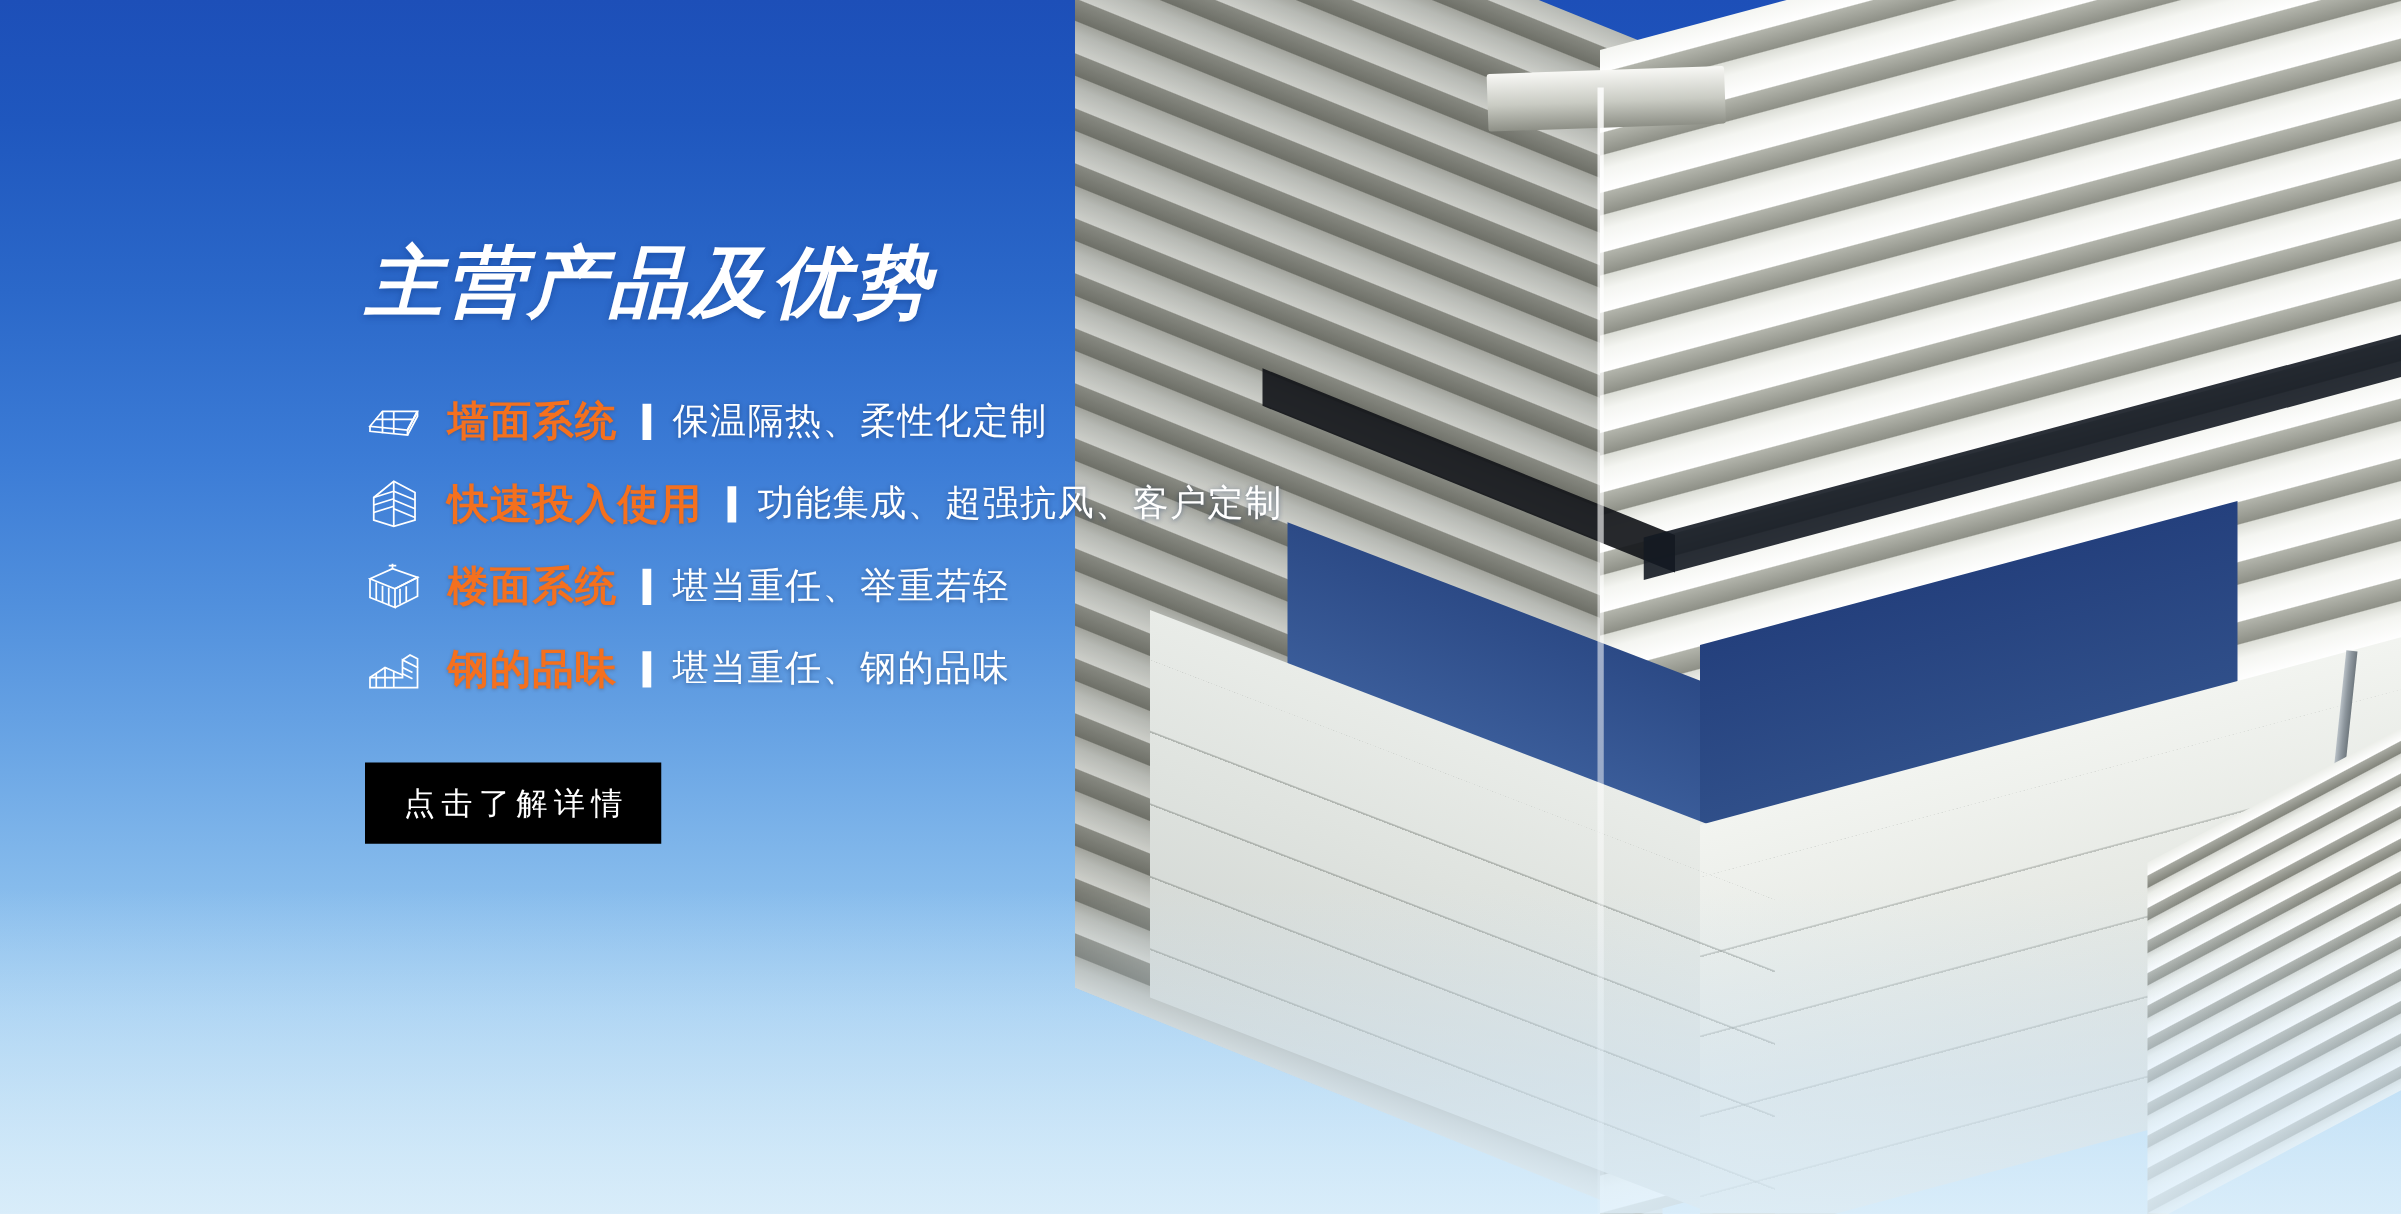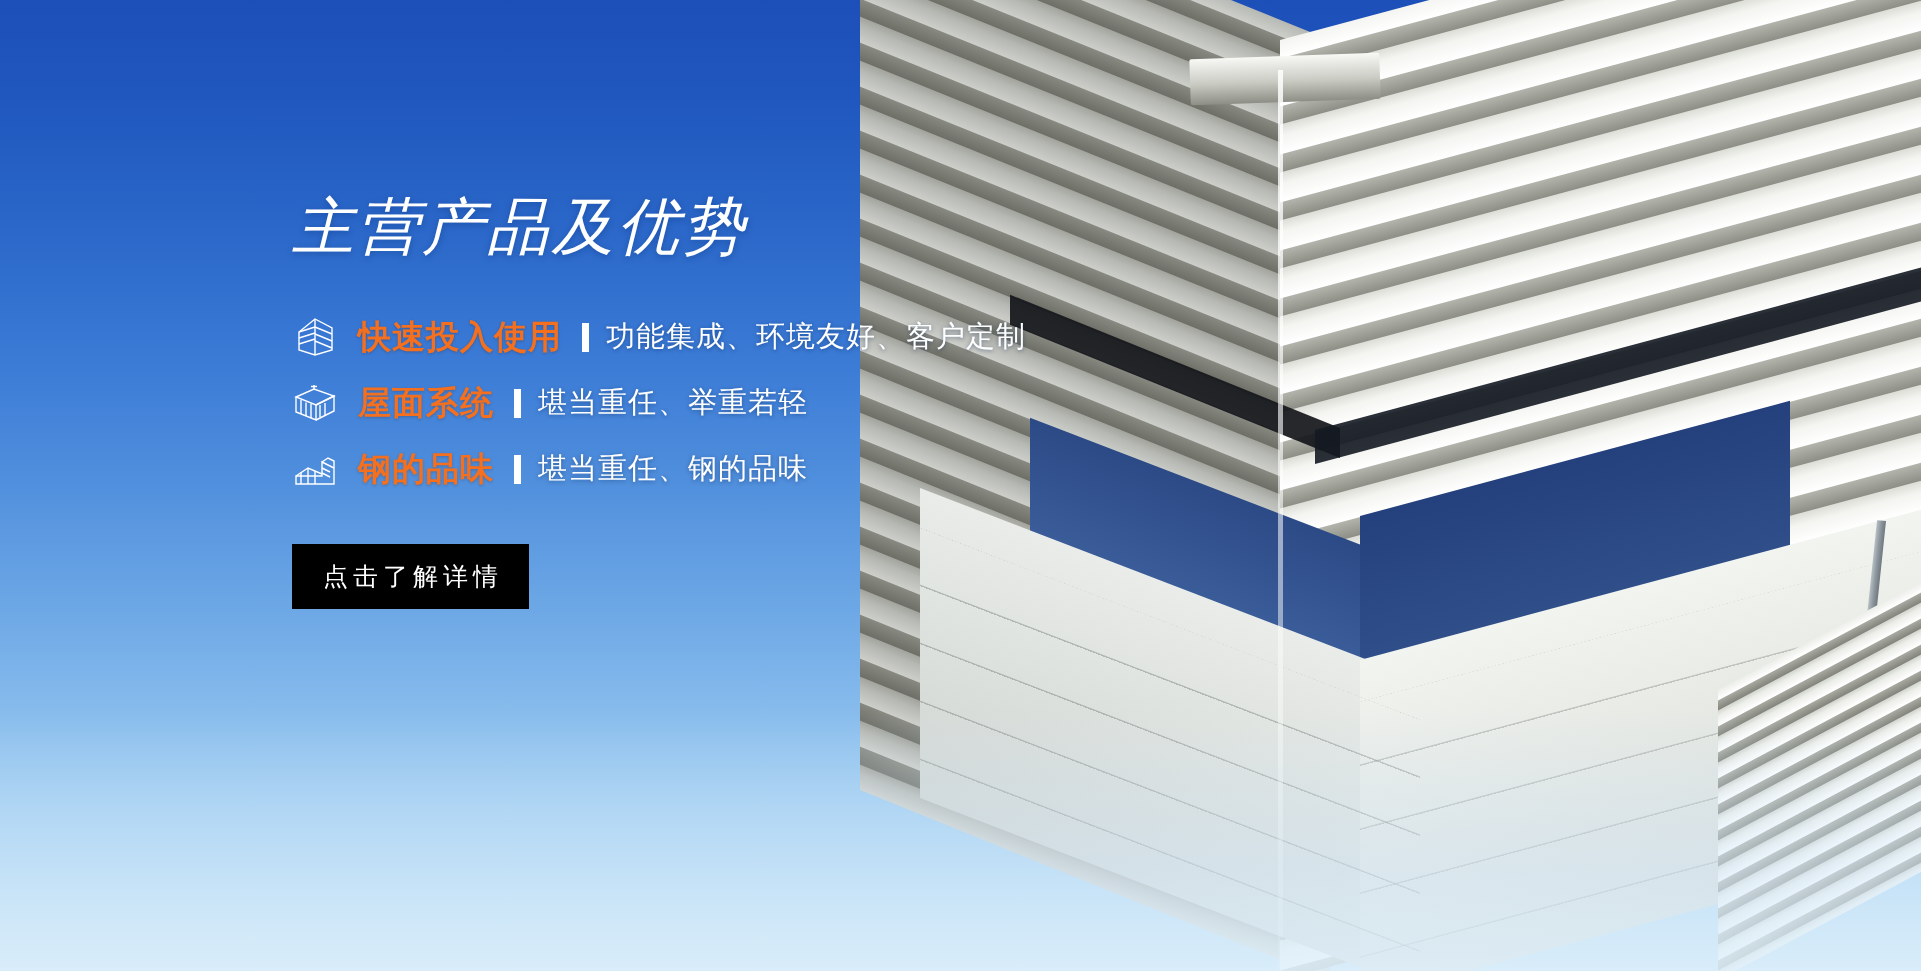--- a/index.html
+++ b/index.html
@@ -226,21 +226,21 @@
     position: absolute;
     left: 292px;
     top: 196px;
     width: 1120px;
     z-index: 5;
   }
 
   .headline {
     font-size: 62px;
     line-height: 1;
-    font-weight: normal;
+    font-weight: bold;
     font-style: italic;
     color: #ffffff;
     letter-spacing: 3px;
     margin-bottom: 46px;
     text-shadow: 0 2px 6px rgba(0,40,110,.35);
     white-space: nowrap;
   }
 
   .product-list { list-style: none; }
 
@@ -324,50 +324,64 @@
     <div class="right-sliver"></div>
     <div class="haze"></div>
   </div>
 
   <div class="content">
 
     <div class="headline">主营产品及优势</div>
 
     <ul class="product-list">
 
+      <li class="product-row">
+        <span class="row-icon">
+          <svg width="46" height="46" viewBox="0 0 46 46" fill="none" stroke="#ffffff" stroke-width="1.4">
+            <path d="M4 27 L14 15 L42 15 L34 30 Z"></path>
+            <path d="M4 27 L4 31 L34 34 L34 30"></path>
+            <path d="M34 30 L42 15 M42 15 L42 19 L34 34"></path>
+            <path d="M14 15 L14 32.5 M23 15 L23 33.2"></path>
+            <path d="M8.5 21.5 L38 21.5"></path>
+          </svg>
+        </span>
+        <span class="row-name">墙面系统</span>
+        <span class="row-sep"></span>
+        <span class="row-desc">保温隔热、柔性化定制</span>
+      </li>
 
 
       <li class="product-row">
         <span class="row-icon">
           <svg width="46" height="46" viewBox="0 0 46 46" fill="none" stroke="#ffffff" stroke-width="1.4">
             <path d="M23 5 L40 14 L40 36 L23 41 L7 36 L7 18 Z"></path>
             <path d="M23 5 L23 41"></path>
             <path d="M7 18 L23 13 M7 24 L23 19 M7 30 L23 25"></path>
             <path d="M23 13 L40 20 M23 20 L40 27 M23 27 L40 34"></path>
           </svg>
         </span>
         <span class="row-name">快速投入使用</span>
         <span class="row-sep"></span>
-        <span class="row-desc">功能集成、环境友好、客户定制</span>
+        <span class="row-desc">功能集成、超强抗风、客户定制</span>
       </li>
 
 
 
       <li class="product-row">
         <span class="row-icon">
           <svg width="46" height="46" viewBox="0 0 46 46" fill="none" stroke="#ffffff" stroke-width="1.4">
             <path d="M4 17 L22 9 L42 16 L24 25 Z"></path>
             <path d="M4 17 L4 32 L24 40 L24 25"></path>
             <path d="M24 25 L42 16 L42 31 L24 40"></path>
             <path d="M9 20 L9 34 M14 22.5 L14 36 M19 24 L19 38"></path>
             <path d="M28 25 L28 37 M33 23 L33 35"></path>
             <path d="M22 5 L22 9 M19 6.5 L25 6.5"></path>
           </svg>
         </span>
-        <span class="row-name">屋面系统</span>
+        <span class="row-name">楼面系统</span>
         <span class="row-sep"></span>
         <span class="row-desc">堪当重任、举重若轻</span>
       </li>
 
       <li class="product-row">
         <span class="row-icon">
           <svg width="46" height="46" viewBox="0 0 46 46" fill="none" stroke="#ffffff" stroke-width="1.4">
             <path d="M4 30 L4 38 L42 38 L42 22 L30 16 L30 30 Z"></path>
             <path d="M4 30 L16 22 L30 28"></path>
             <path d="M16 22 L16 38 M9 26.5 L9 38 M23 25 L23 38"></path>

